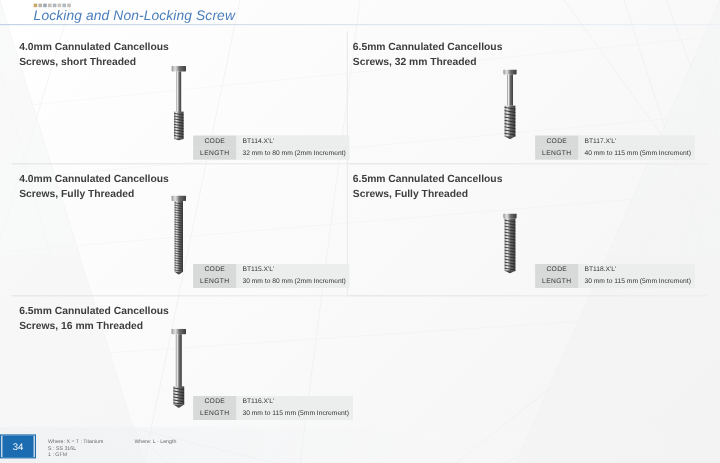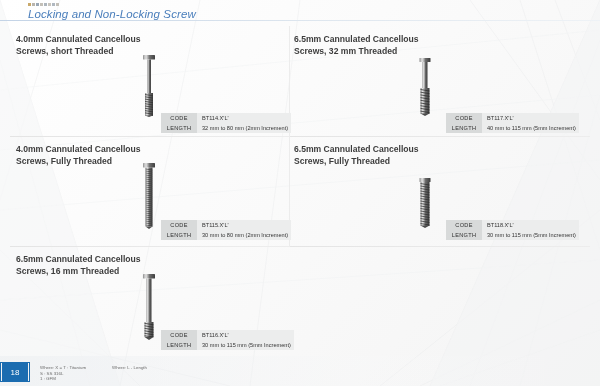--- a/index.html
+++ b/index.html
@@ -436,20 +436,20 @@
     <tr>
       <td class="k">LENGTH</td>
       <td class="v">30 mm to 115 mm (5mm Increment)</td>
     </tr>
   </tbody>
     </table>
 
   <div class="foot-shade"></div>
 
   <div class="pagebox-wrap"></div>
-  <div class="pagebox">18</div>
+  <div class="pagebox">34</div>
 
   <div class="foot foot-left">Where: X = T : Titanium
 S : SS 316L
 1 : GFM</div>
   <div class="foot foot-right">Where: L - Length</div>
 
 </div>
 
 </body></html>

